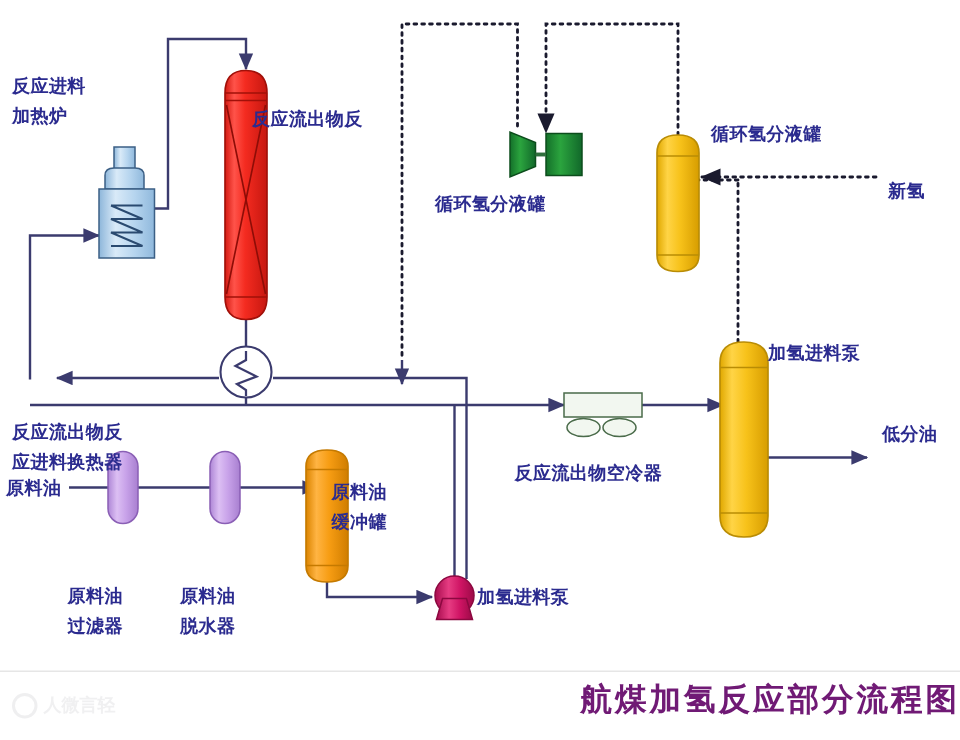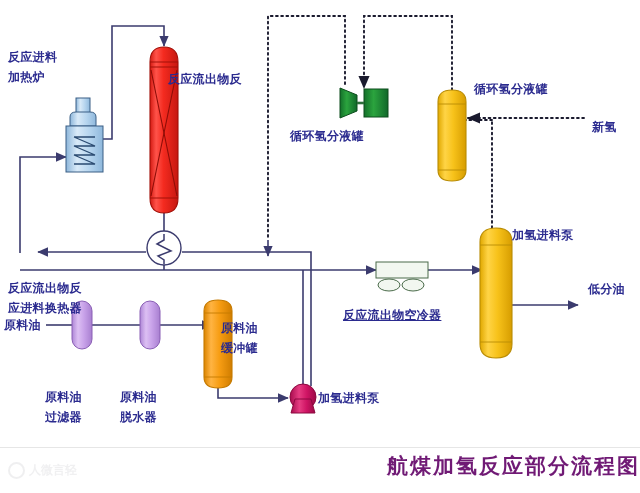--- a/index.html
+++ b/index.html
@@ -249,21 +249,21 @@
   <div class="lbl" style="left:474px;top:70px;margin-top:12px;">循环氢分液罐</div>
   <div class="lbl two-line" style="left:8px;  top:262px;margin-top:16px;">反应流出物反
 应进料换热器</div>
   <div class="lbl two-line" style="left:45px; top:387px;">原料油
 过滤器</div>
   <div class="lbl two-line" style="left:120px;top:387px;">原料油
 脱水器</div>
   <div class="lbl two-line" style="left:221px;top:318px;">原料油
 缓冲罐</div>
   <div class="lbl" style="left:318px;top:391px;">加氢进料泵</div>
-  <div class="lbl" style="left:343px;top:308px;text-decoration:underline;">反应流出物空冷器</div>
+  <div class="lbl" style="left:343px;top:308px;">反应流出物空冷器</div>
   <div class="lbl" style="left:512px;top:228px;">加氢进料泵</div>
 
   <div class="lbl" style="left:4px;  top:318px;">原料油</div>
   <div class="lbl" style="left:592px;top:120px;">新氢</div>
   <div class="lbl" style="left:588px;top:282px;">低分油</div>
 
   <div id="footer-rule"></div>
 
   <div id="diagram-title">航煤加氢反应部分流程图</div>
 

